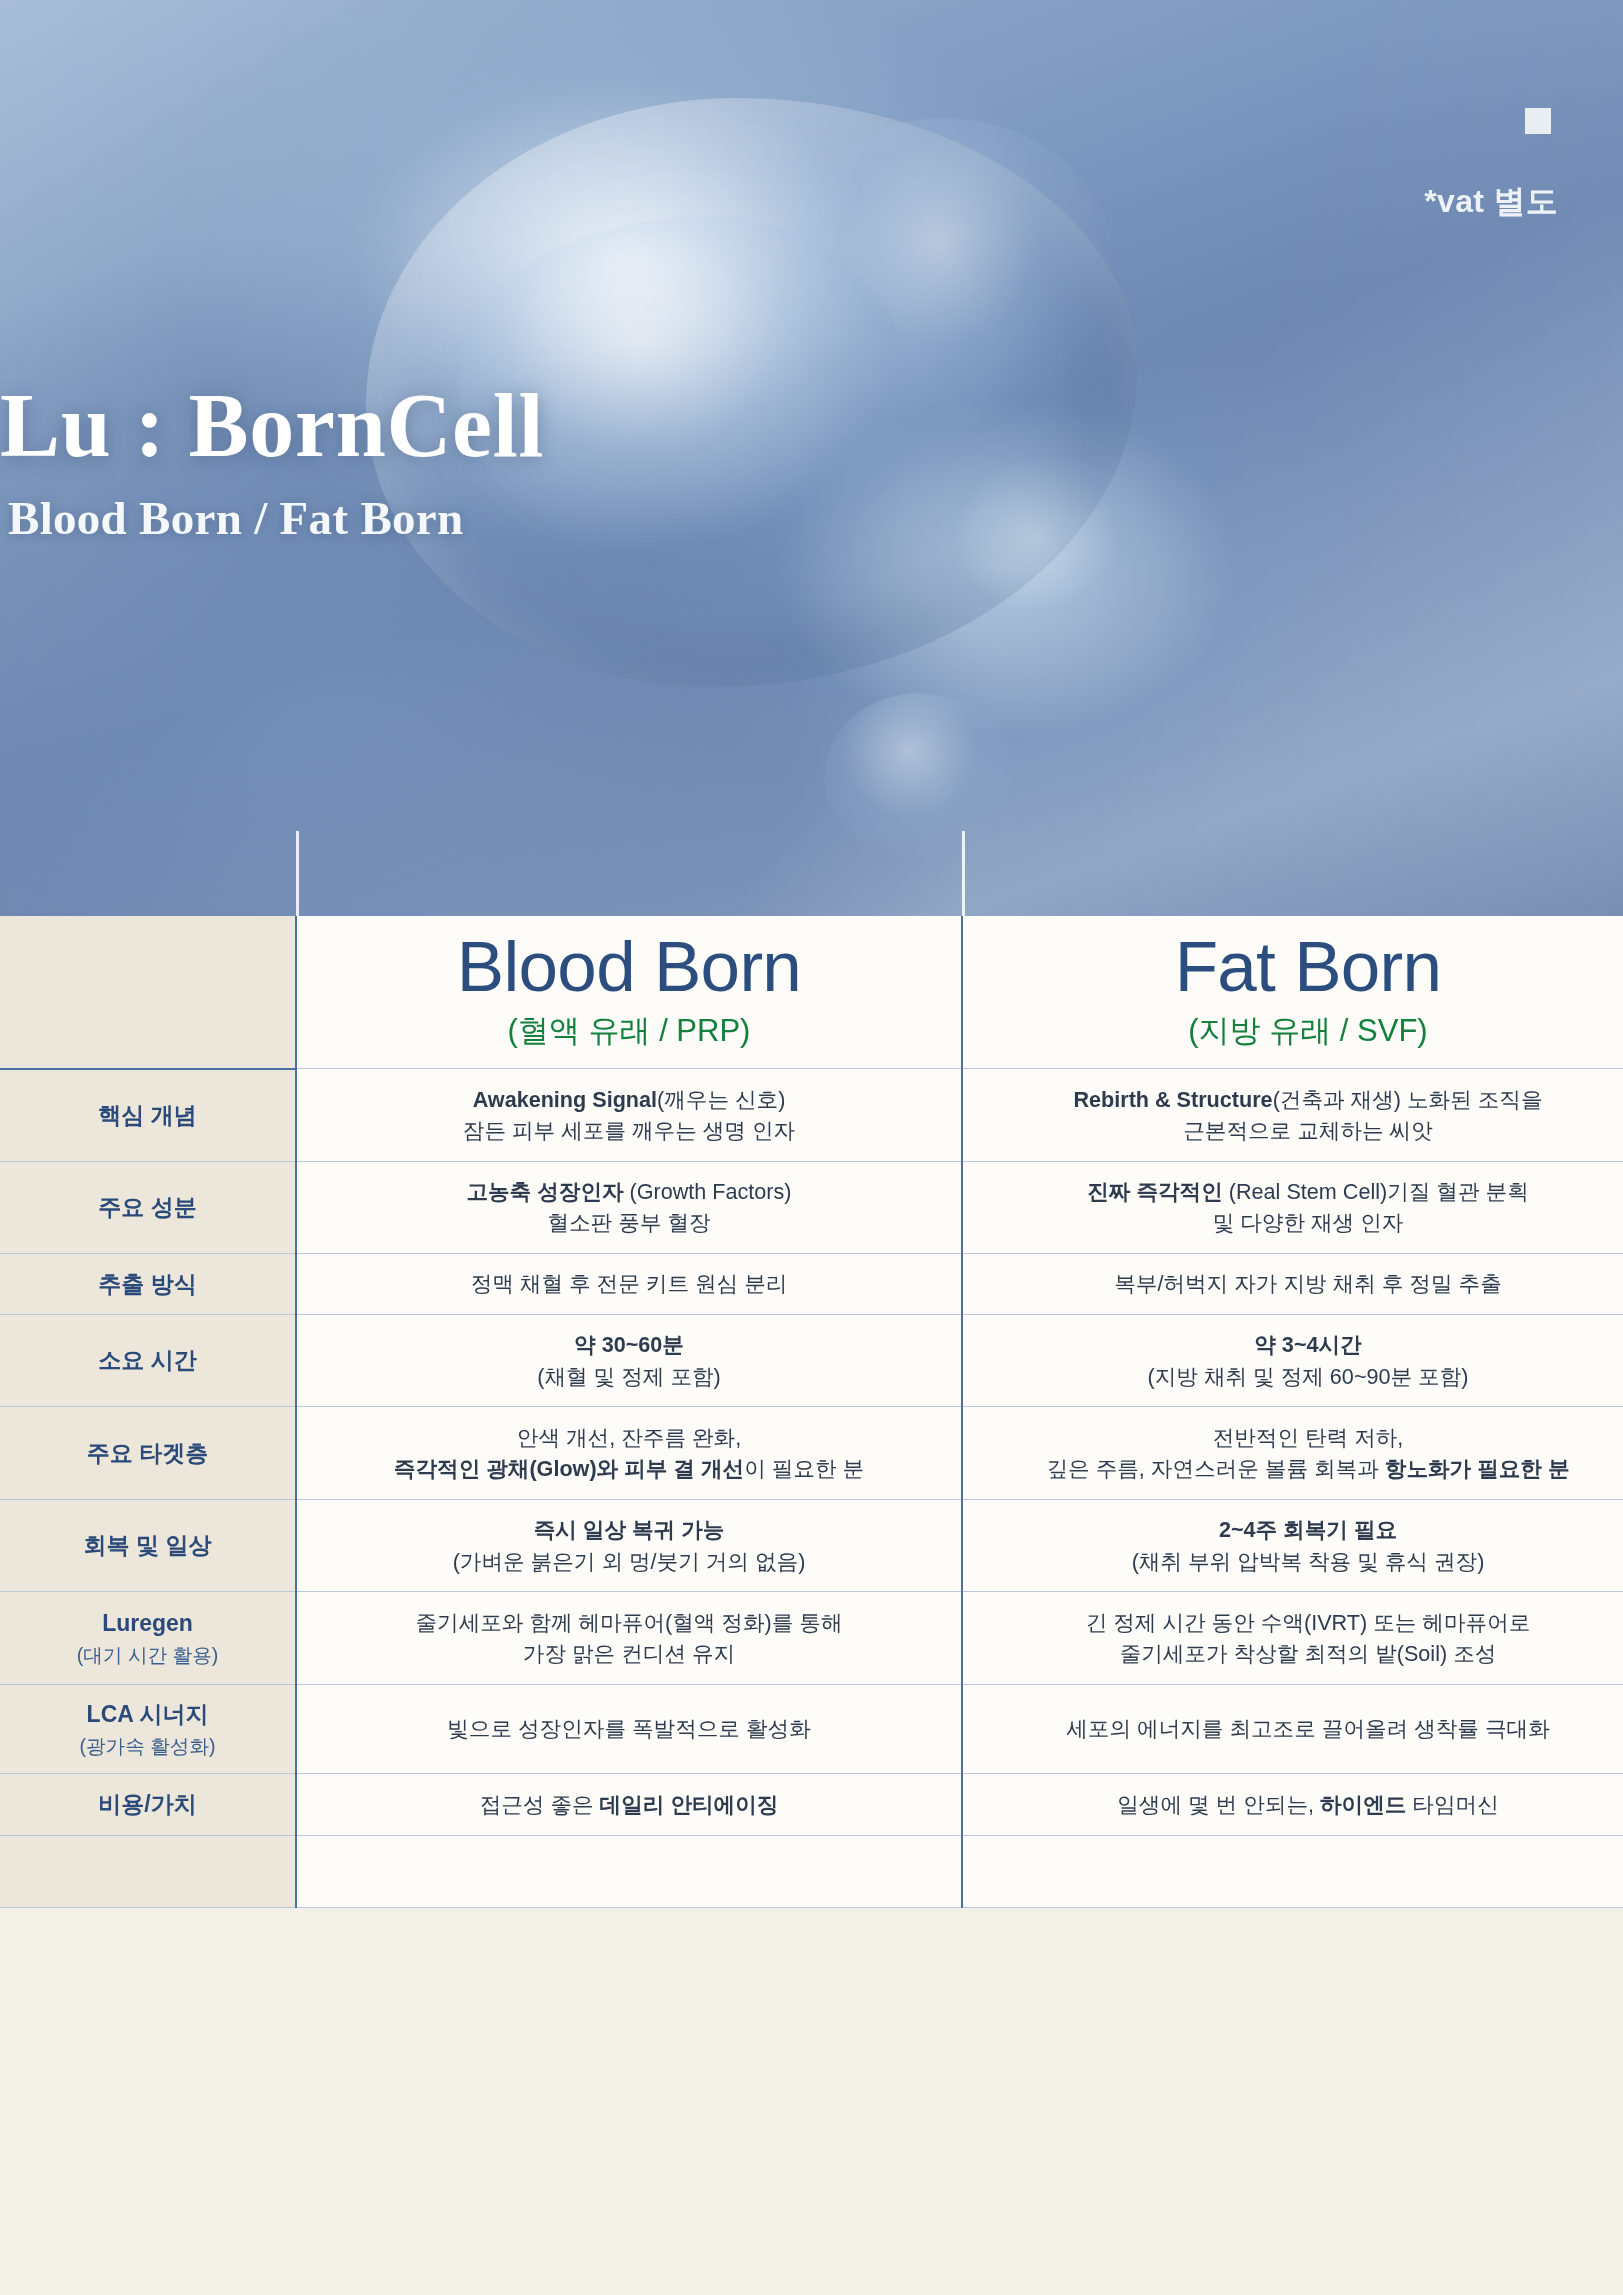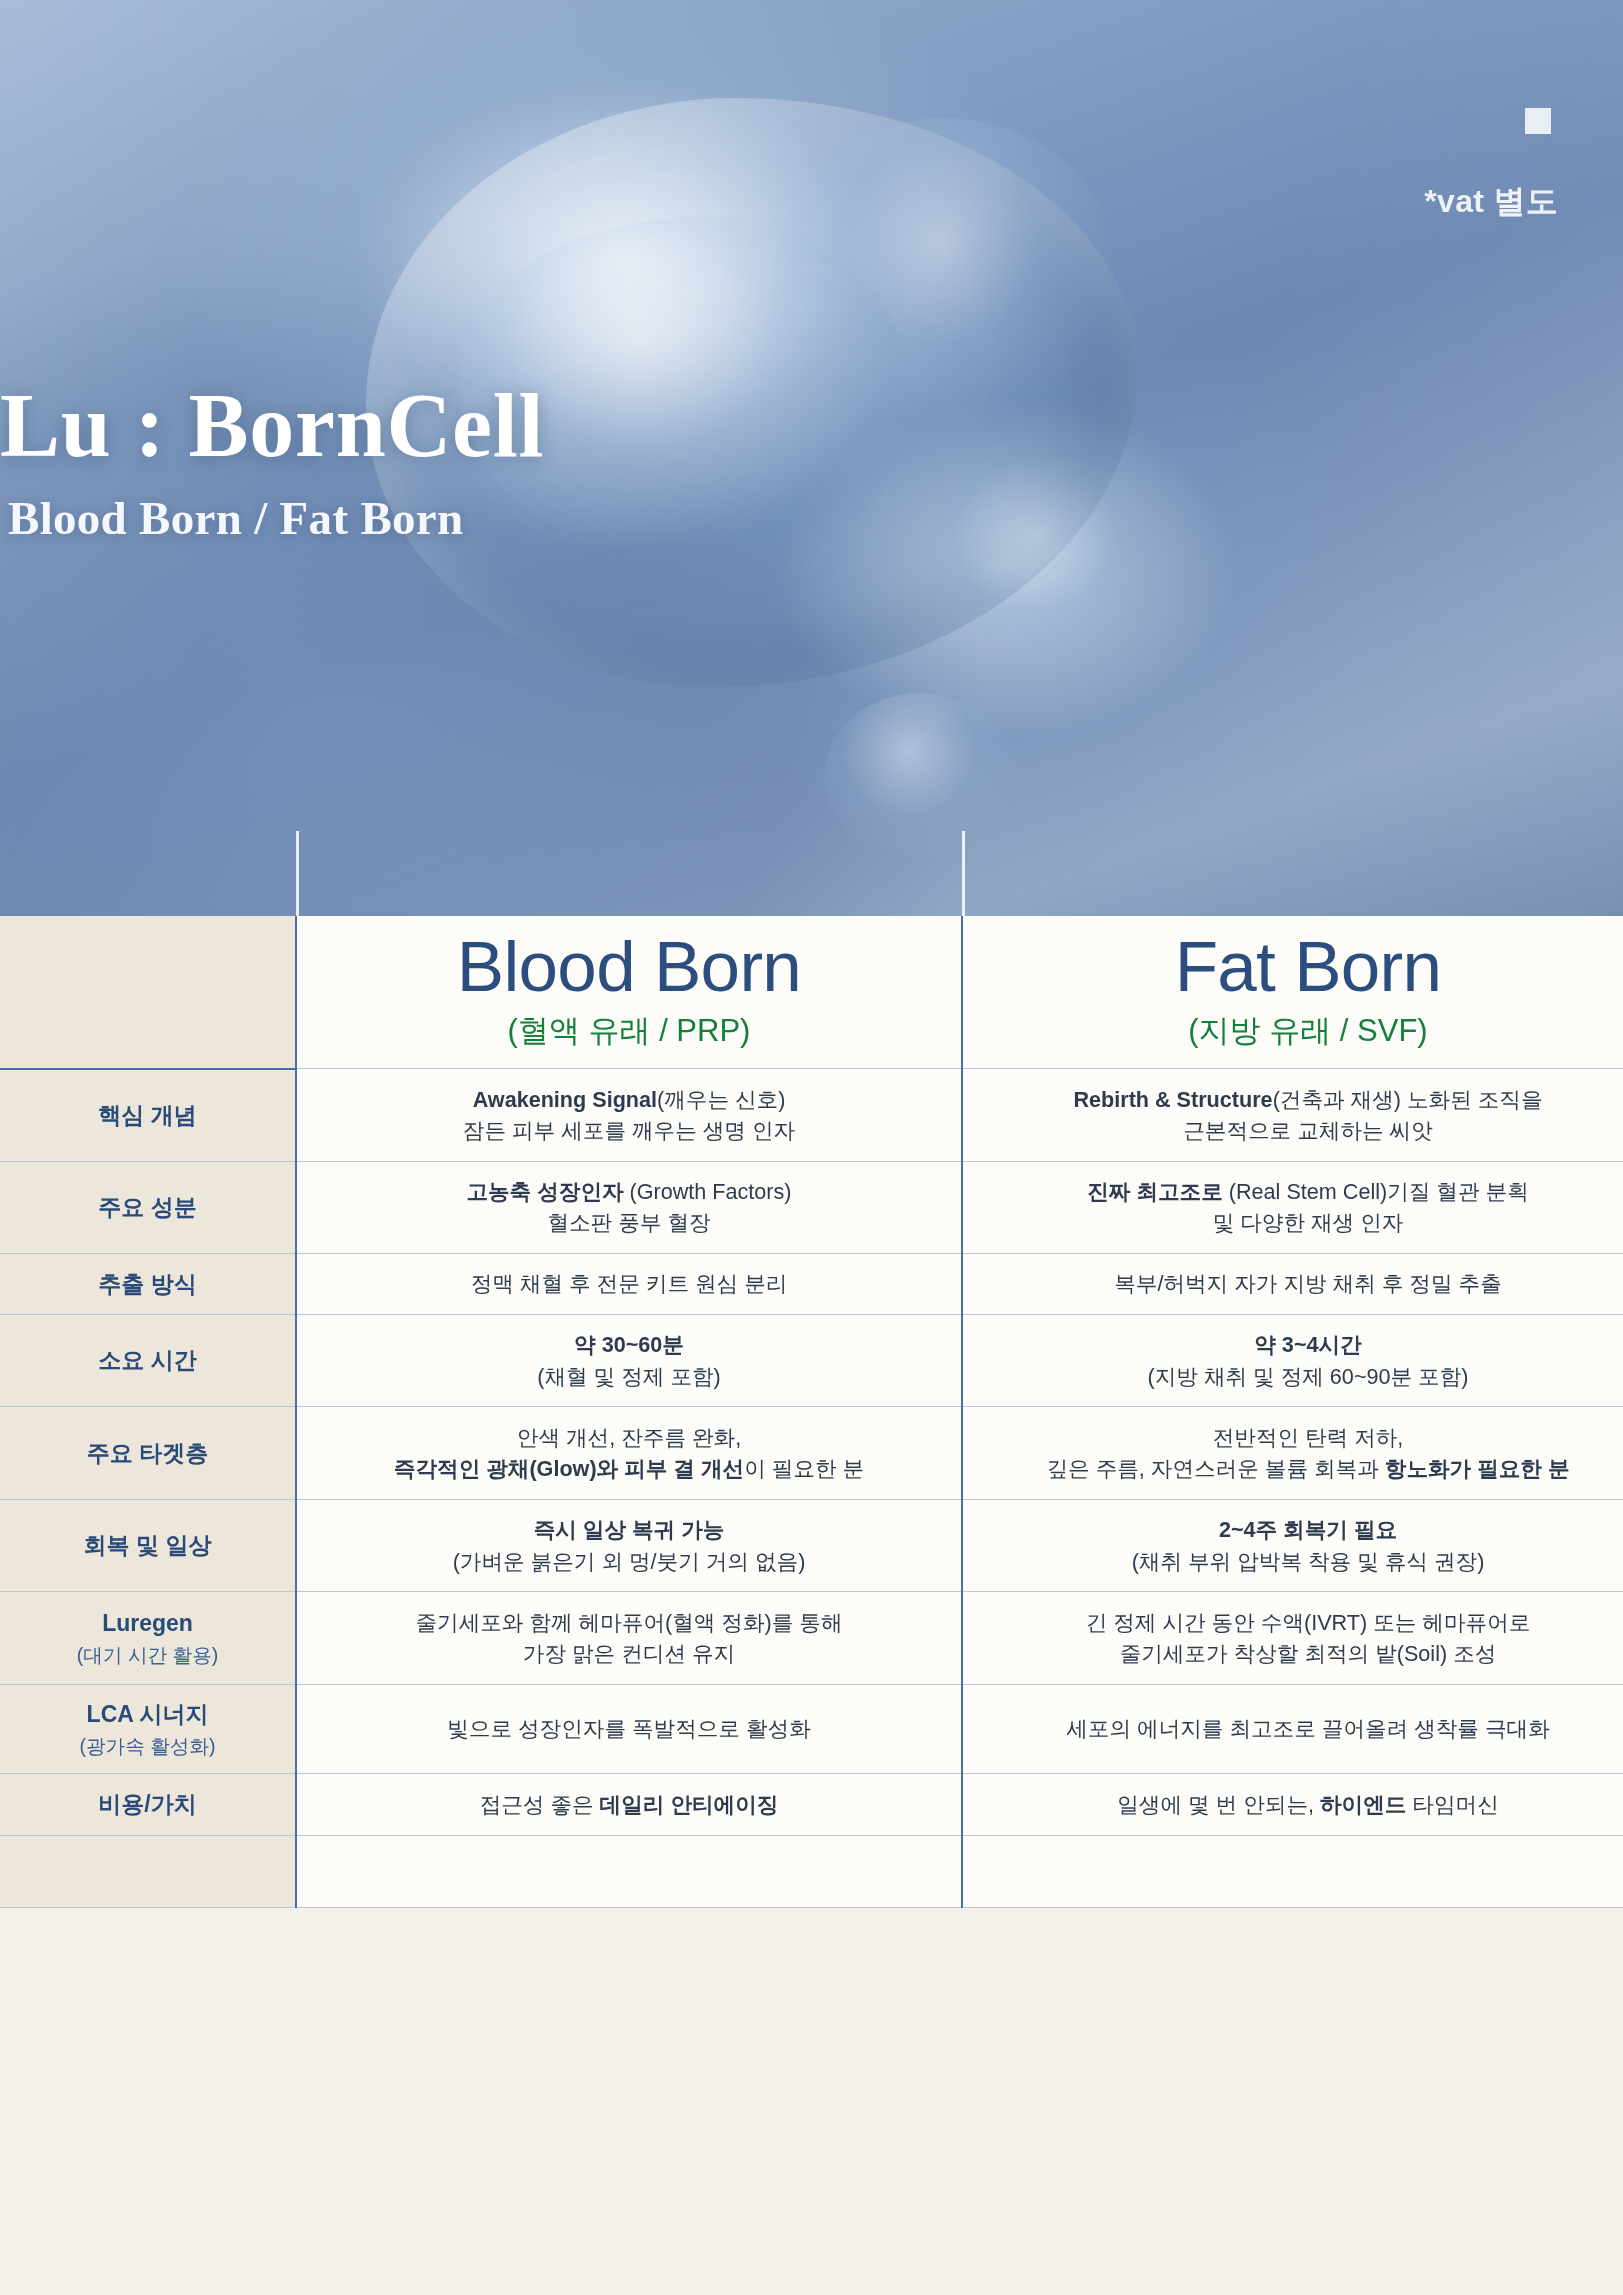--- a/index.html
+++ b/index.html
@@ -232,21 +232,21 @@
         </tr>
         <tr>
           <td class="label">
             <span class="lbl-main">주요 성분</span>
           </td>
           <td>
             <span class="cell-line"><span class="b">고농축 성장인자</span><span> (Growth Factors)</span></span>
             <span class="cell-line"><span>혈소판 풍부 혈장</span></span>
           </td>
           <td class="last">
-            <span class="cell-line"><span class="b">진짜 최고조로</span><span> (Real Stem Cell)기질 혈관 분획</span></span>
+            <span class="cell-line"><span class="b">진짜 즉각적인</span><span> (Real Stem Cell)기질 혈관 분획</span></span>
             <span class="cell-line"><span>및 다양한 재생 인자</span></span>
           </td>
         </tr>
         <tr>
           <td class="label">
             <span class="lbl-main">추출 방식</span>
           </td>
           <td>
             <span class="cell-line"><span>정맥 채혈 후 전문 키트 원심 분리</span></span>
           </td>

